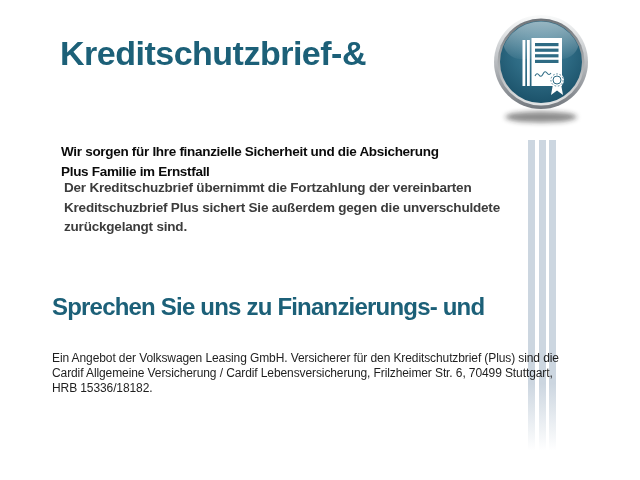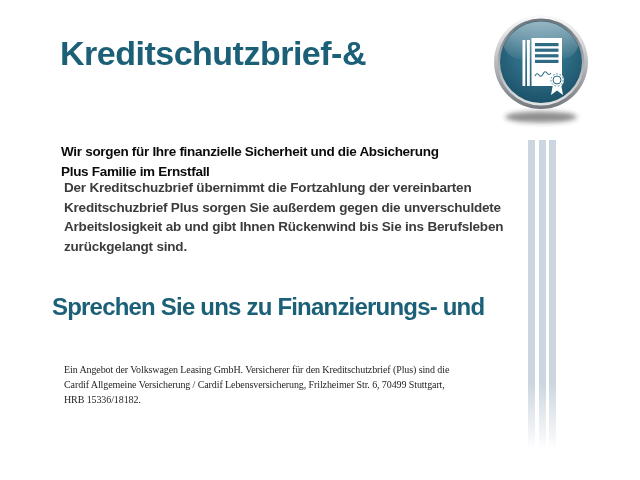--- a/index.html
+++ b/index.html
@@ -32,23 +32,23 @@
   .paragraph .line{display:block;}
 
   .cta{
     position:absolute;left:52px;top:292px;margin:0;
     font-size:24px;line-height:29px;font-weight:bold;
     letter-spacing:-0.8px;color:var(--accent);
   }
   .cta .line{display:block;text-align:center;}
 
   .legal{
-    position:absolute;left:52px;top:351px;margin:12px;
-    font-size:10px;line-height:14.8px;font-weight:normal;
-    letter-spacing:-0.1px;color:#1f1f1f;font-family:Liberation Serif, serif;
+    position:absolute;left:52px;top:351px;margin:0;
+    font-size:12px;line-height:14.8px;font-weight:normal;
+    letter-spacing:-0.1px;color:#1f1f1f;
   }
   .legal .line{display:block;}
 
   .badge{
     position:absolute;left:489px;top:12px;width:104px;height:116px;
     cursor:pointer;
   }
   .badge svg{display:block;}
 
   .stripes{
@@ -129,22 +129,21 @@
     <span class="stripe"></span>
   </div>
 
   <p class="subheadline">
     <span class="line">Wir sorgen für Ihre finanzielle Sicherheit und die Absicherung</span>
     <span class="line">Plus Familie im Ernstfall</span>
   </p>
 
   <p class="paragraph">
     <span class="line">Der Kreditschuzbrief übernimmt die Fortzahlung der vereinbarten</span>
-    <span class="line">Kreditschuzbrief Plus sorgen Sie außerdem gegen die unverschuldete</span>
-    <span class="line">Arbeitslosigkeit ab und gibt Ihnen Rückenwind bis Sie ins Berufsleben</span>
+    <span class="line">Kreditschuzbrief Plus sichert Sie außerdem gegen die unverschuldete</span>
     <span class="line">zurückgelangt sind.</span>
   </p>
 
   <h2 class="cta">
     <span class="line">Sprechen Sie uns zu Finanzierungs- und</span>
   </h2>
 
   <p class="legal">
     <span class="line">Ein Angebot der Volkswagen Leasing GmbH. Versicherer für den Kreditschutzbrief (Plus) sind die</span>
     <span class="line">Cardif Allgemeine Versicherung / Cardif Lebensversicherung, Frilzheimer Str. 6, 70499 Stuttgart,</span>

